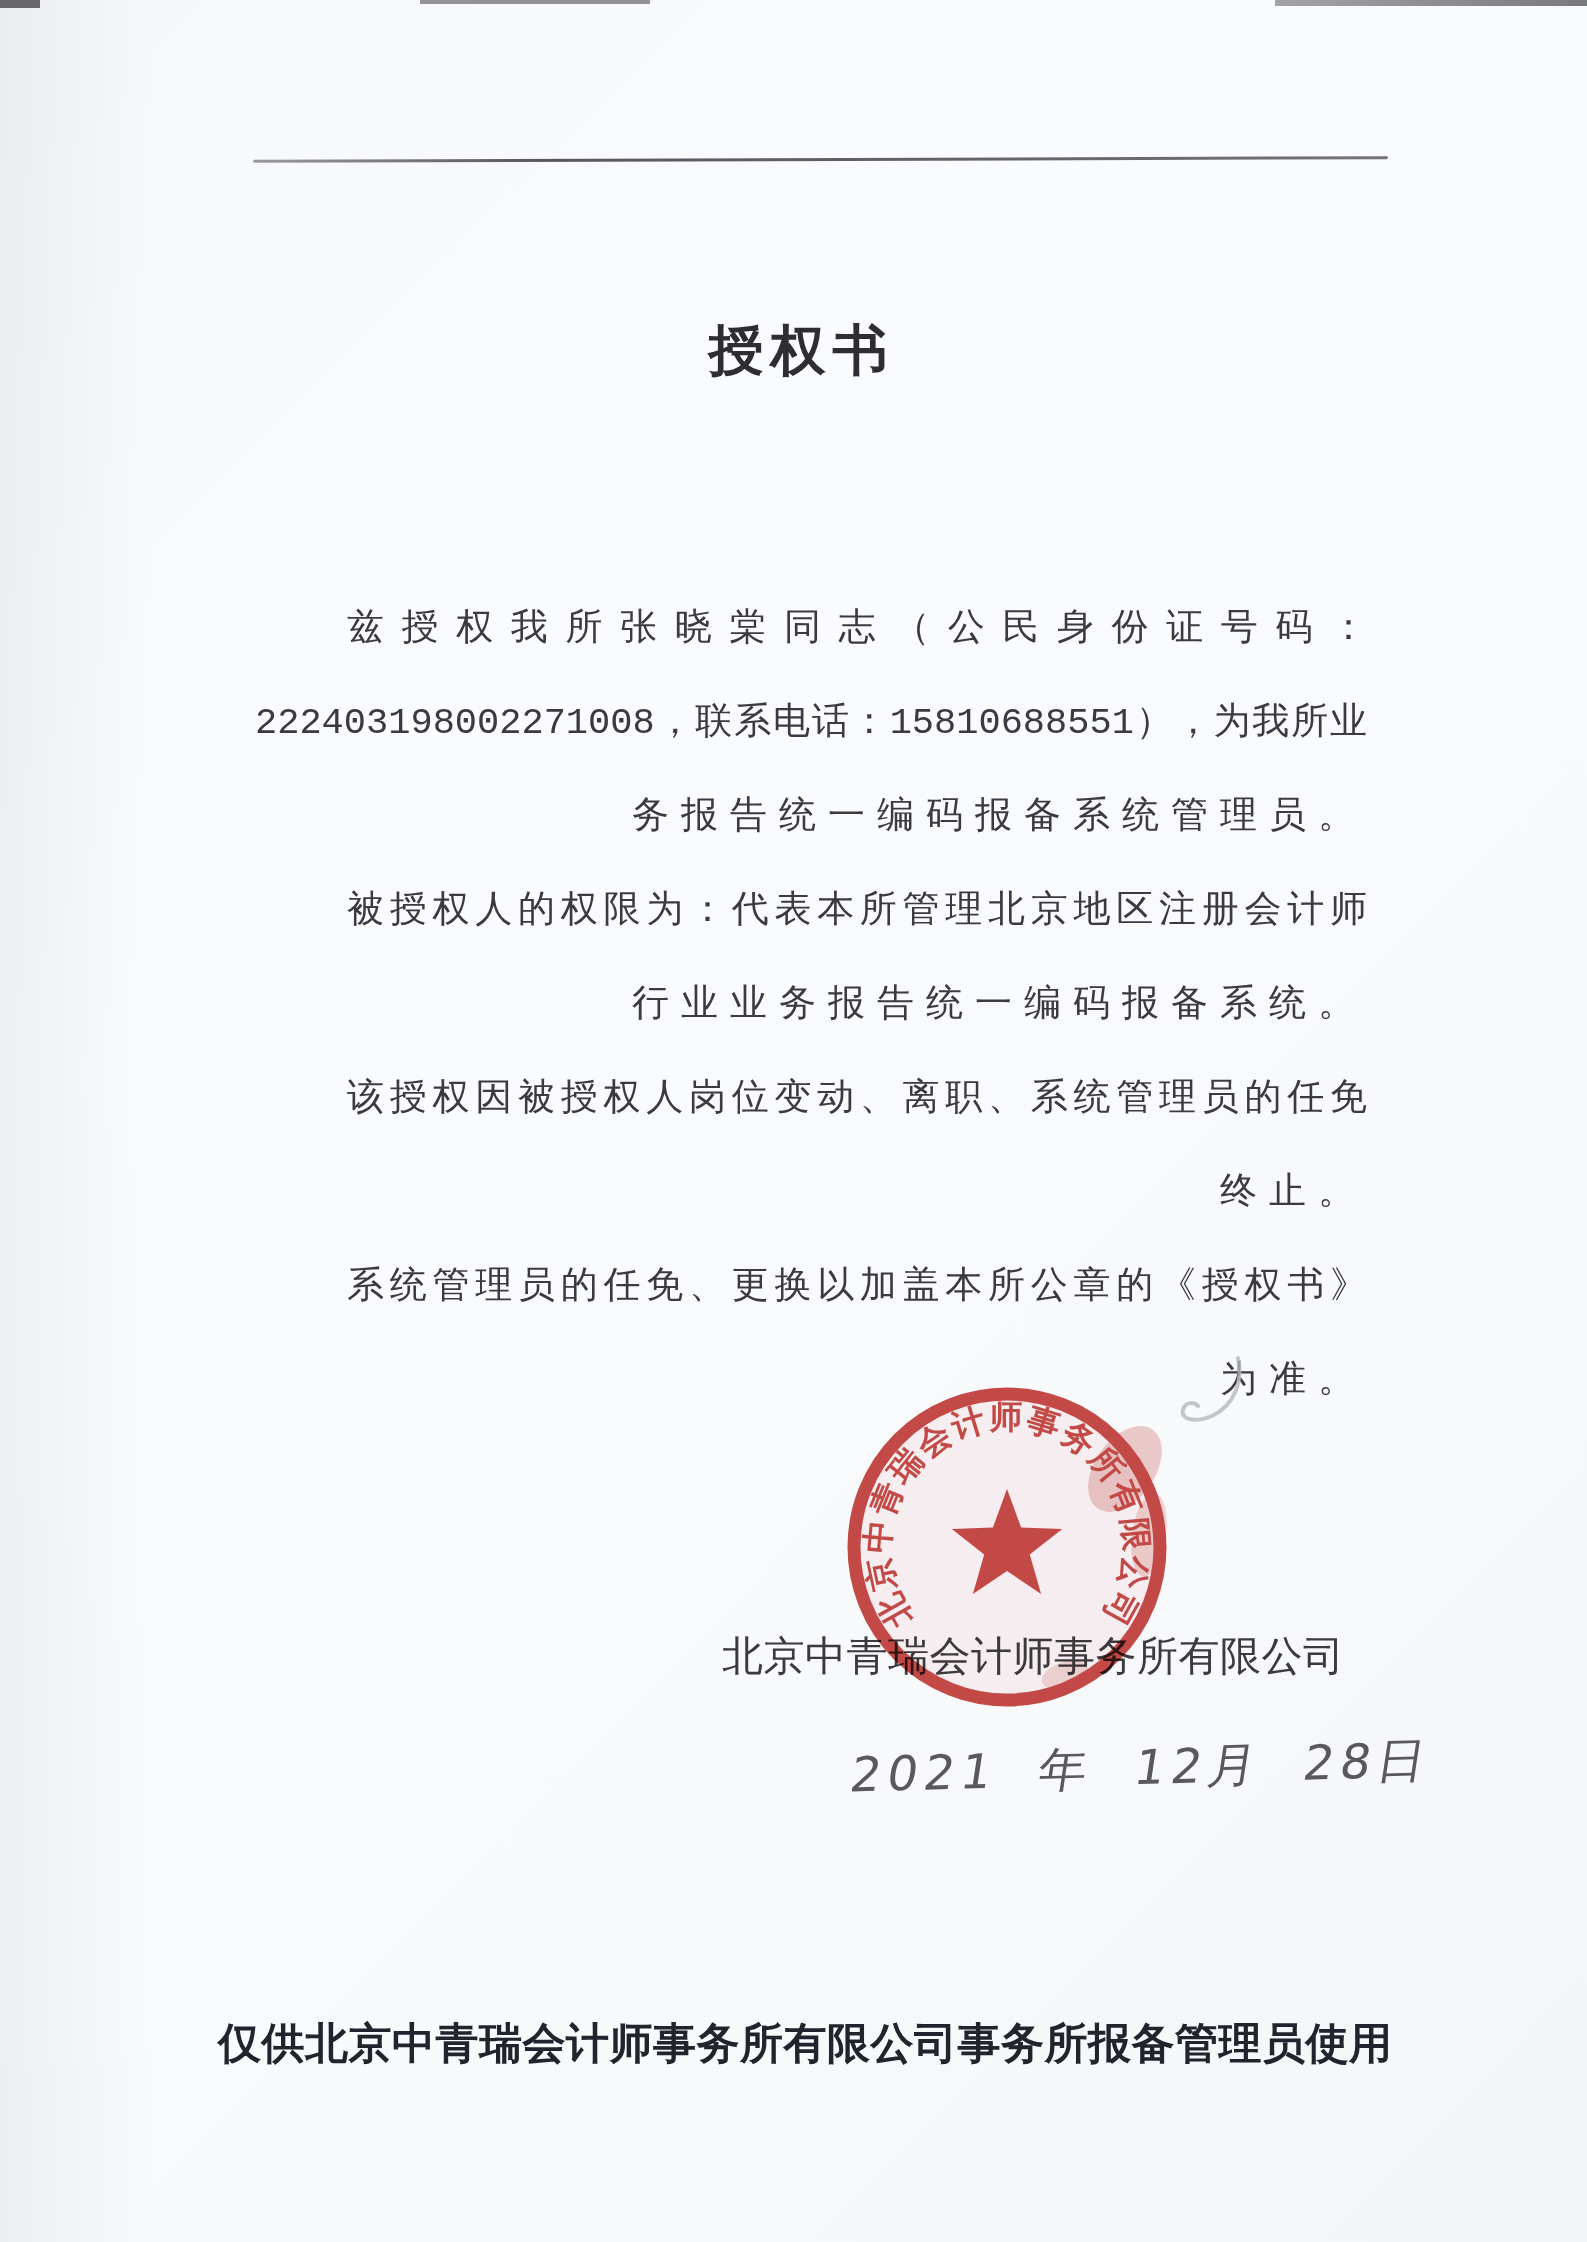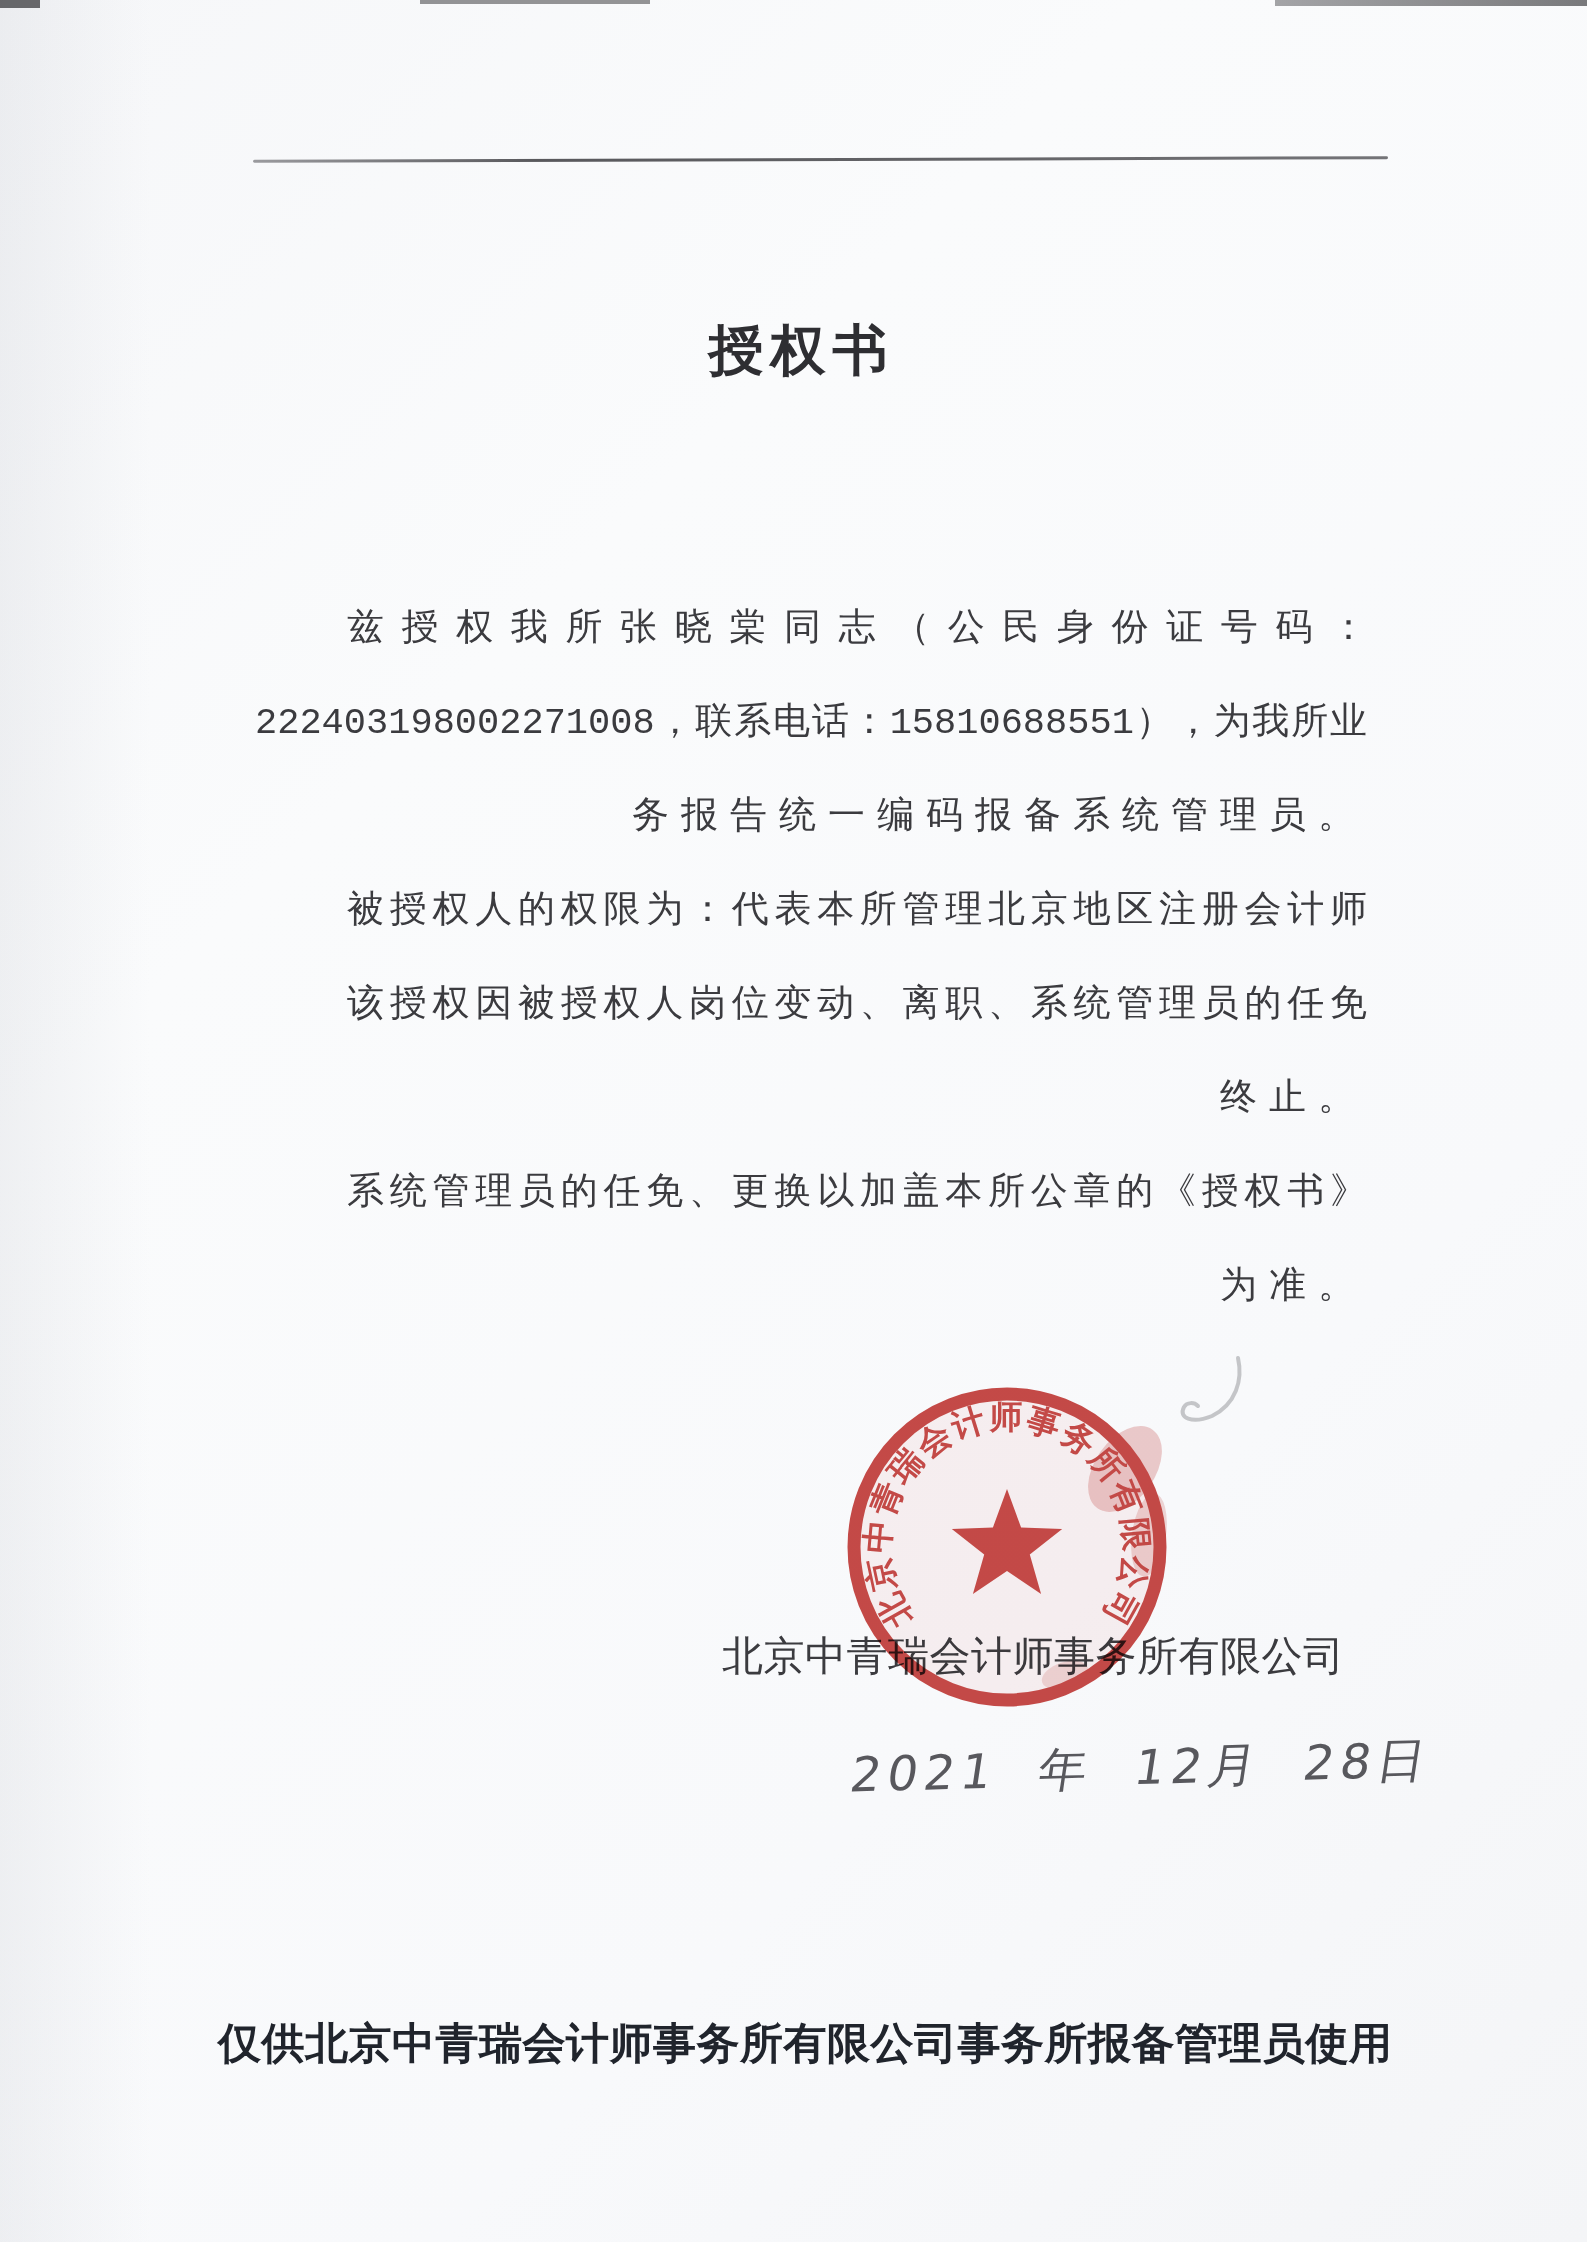--- a/index.html
+++ b/index.html
@@ -78,20 +78,21 @@
 <div class="edge-artifact artifact-right"></div>
 <div class="fold-line"></div>
 
 <div class="doc-title">授权书</div>
 
 <div class="doc-body">
   <div class="line just ind">兹授权我所张晓棠同志（公民身份证号码：</div>
   <div class="line just">222403198002271008，联系电话：15810688551），为我所业</div>
   <div class="line last">务报告统一编码报备系统管理员。</div>
   <div class="line just ind">被授权人的权限为：代表本所管理北京地区注册会计师</div>
+  <div class="line last">行业业务报告统一编码报备系统。</div>
   <div class="line just ind">该授权因被授权人岗位变动、离职、系统管理员的任免</div>
   <div class="line last">终止。</div>
   <div class="line just ind">系统管理员的任免、更换以加盖本所公章的《授权书》</div>
   <div class="line last">为准。</div>
 </div>
 
 <svg class="pencil-svg" viewBox="0 0 110 95">
   <path d="M 78 6 C 83 28, 76 52, 52 64 C 32 72, 18 66, 24 55 C 27 50, 34 50, 38 54" fill="none" stroke="#b6b8bc" stroke-width="4" stroke-linecap="round" opacity="0.8"></path>
 </svg>
 

